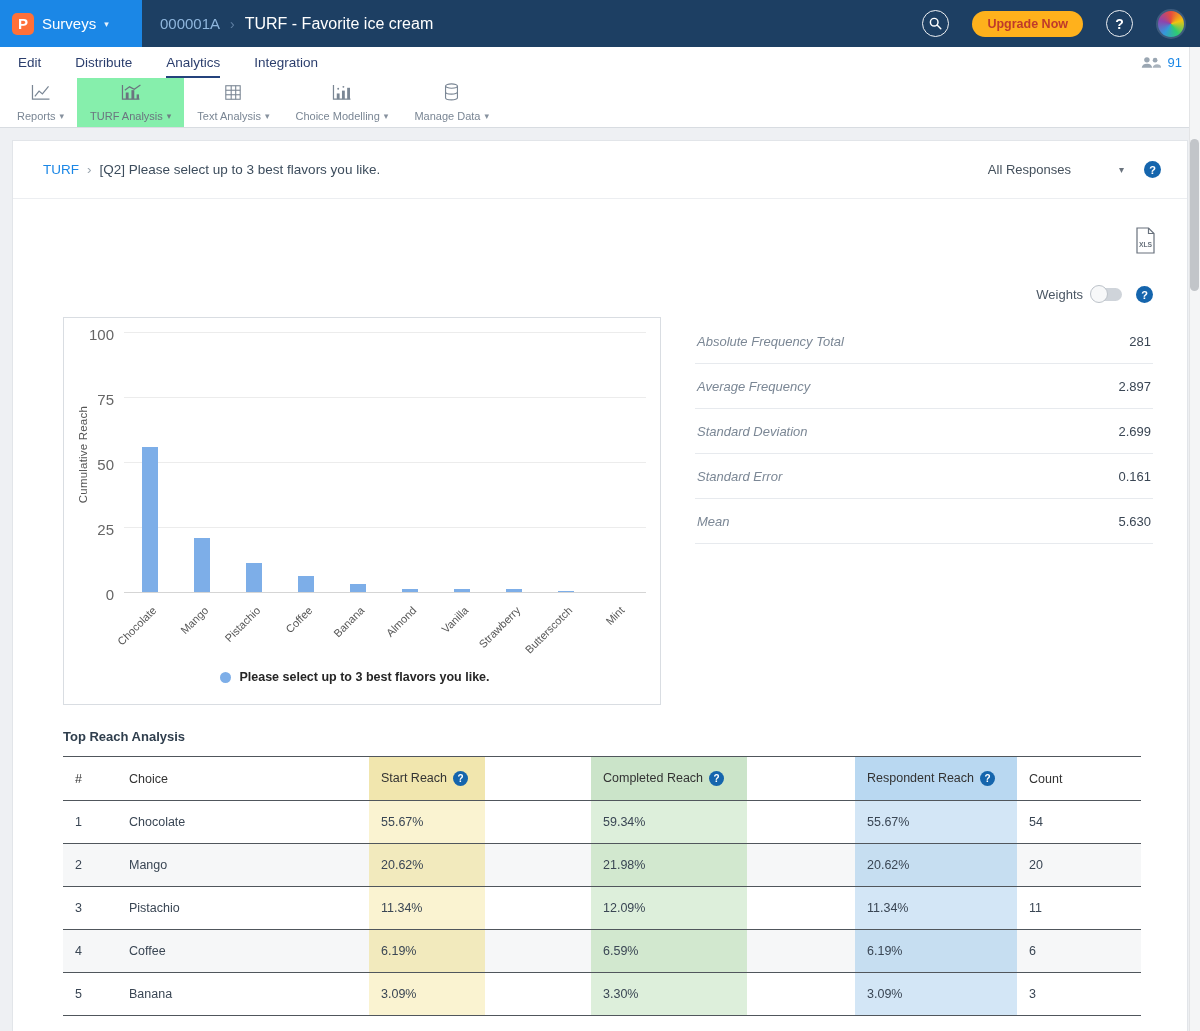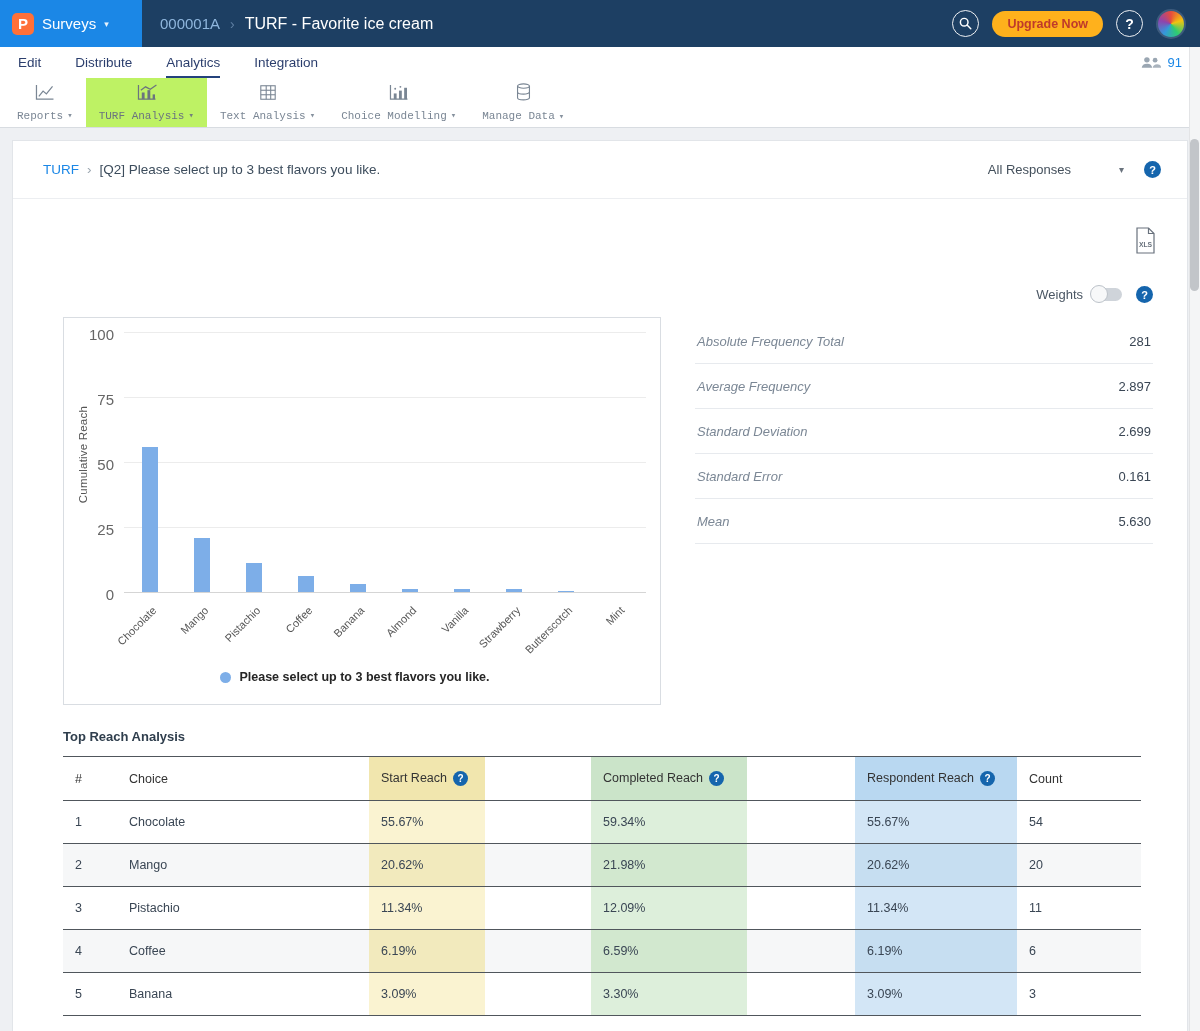--- a/index.html
+++ b/index.html
@@ -10,38 +10,38 @@
   .topbar { height:47px; background:#1d3f63; display:flex; align-items:center; color:#fff; }
   .logo-block { width:142px; height:100%; background:#1b87e6; display:flex; align-items:center; padding:0 12px; gap:8px; cursor:pointer; }
   .logo-mark { width:22px; height:22px; border-radius:5px; background:#ff7038; color:#fff; font-weight:bold; font-size:15px; display:flex; align-items:center; justify-content:center; }
   .product-name { font-size:15px; }
   .caret { font-size:9px; opacity:.9; }
   .caret.dark { color:#5a6470; font-size:10px; }
   .crumbs { display:flex; align-items:center; gap:10px; margin-left:18px; }
   .survey-id { color:#8fb6dd; font-size:15px; cursor:pointer; }
   .crumb-sep { color:#5f7fa3; font-size:14px; }
   .survey-title { color:#fff; font-size:16px; }
-  .topbar-right { margin-left:auto; display:flex; align-items:center; gap:13px; padding-right:14px; }
+  .topbar-right { margin-left:auto; display:flex; align-items:center; gap:23px; padding-right:14px; }
   .icon-ring { width:27px; height:27px; border:1.6px solid rgba(255,255,255,.92); border-radius:50%; display:flex; align-items:center; justify-content:center; cursor:pointer; flex:none; }
   .help-q { font-size:14px; font-weight:bold; color:#fff; }
   .upgrade-btn { height:26px; padding:0 15px; border:none; border-radius:13px; background:#ffb11c; color:#bf3a2b; font-weight:bold; font-size:12.5px; cursor:pointer; font-family:inherit; }
   .avatar { width:30px; height:30px; border-radius:50%; background:conic-gradient(#e74c3c,#f1c40f,#2ecc71,#3498db,#8e44ad,#e74c3c); border:2px solid #3d5b7d; cursor:pointer; }
 
   
   .nav-bar { height:31px; background:#fff; display:flex; align-items:stretch; padding:0 18px; }
   .nav-items { display:flex; align-items:stretch; }
   .nav-link { display:flex; align-items:center; margin-right:34px; font-size:13.5px; color:#2b3e6d; cursor:pointer; border-bottom:2px solid transparent; padding-top:2px; }
   .nav-link.active { border-bottom-color:#24427c; }
   .nav-right { margin-left:auto; display:flex; align-items:center; gap:7px; }
   .resp-count { color:#1b87e6; font-size:13px; cursor:pointer; }
 
   
   .toolbar { background:#fff; border-bottom:1px solid #d8dce1; display:flex; align-items:stretch; height:50px; padding-left:4px; }
-  .tb-item { display:flex; flex-direction:column; align-items:center; justify-content:center; padding:0 13px; gap:9px; cursor:pointer; color:#7a8694;font-family:Liberation Mono, monospace; }
-  .tb-item.active { background:#bef264; color:#6b747f; }
+  .tb-item { display:flex; flex-direction:column; align-items:center; justify-content:center; padding:0 13px; gap:9px; cursor:pointer; color:#7a8694; }
+  .tb-item.active { background:#86efac; color:#6b747f; }
   .tb-icon svg { display:block; }
   .tb-label { font-size:11px; display:flex; align-items:center; gap:4px; white-space:nowrap; }
 
   
   .card { margin:12px 12px 0; background:#fff; border:1px solid #e2e5e9; height:1400px; }
 
   .qbar { height:58px; display:flex; align-items:center; padding:0 26px 0 30px; border-bottom:1px solid #eceef1; }
   .qbar-left { display:flex; align-items:center; gap:8px; font-size:13.5px;justify-content:space-between; }
   .q-section { color:#1b87e6; cursor:pointer; }
   .q-sep { color:#9aa5af; }

